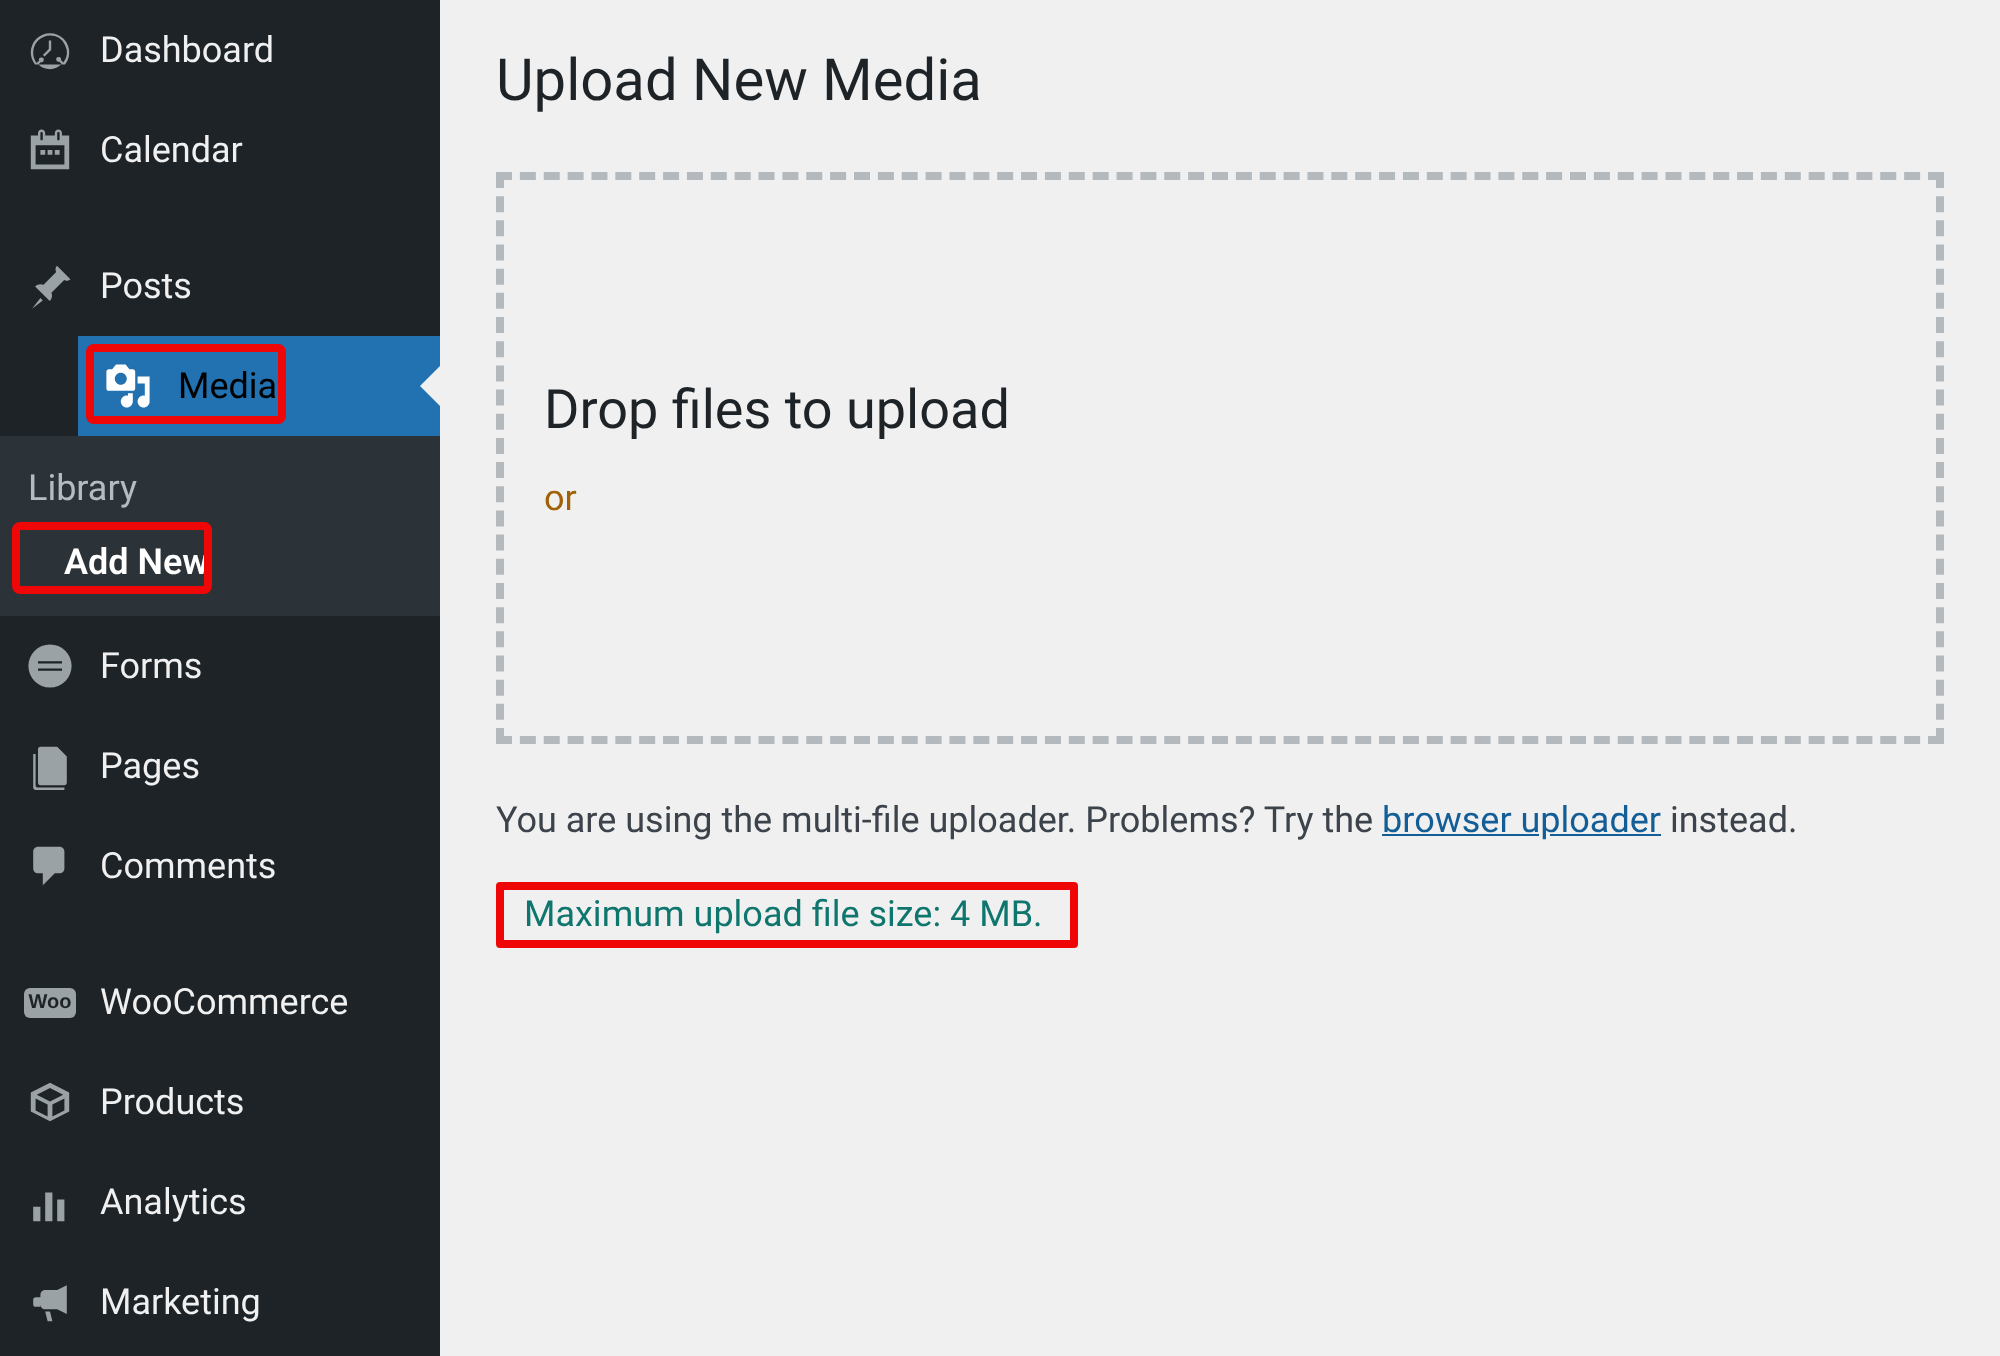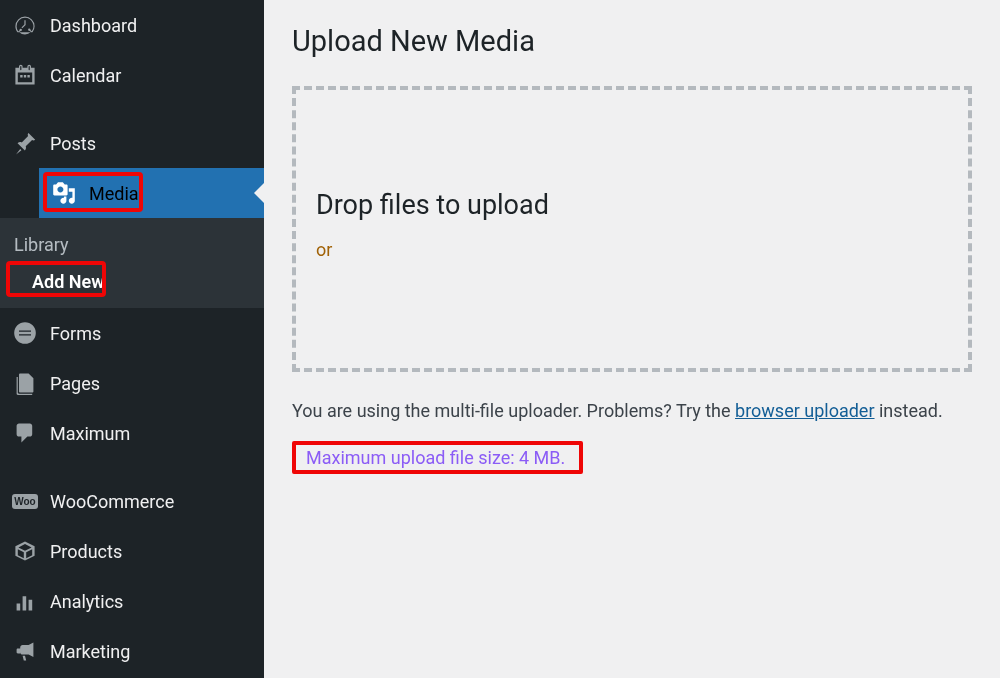--- a/index.html
+++ b/index.html
@@ -9,21 +9,21 @@
     }
     body {
       font-family: -apple-system, BlinkMacSystemFont, "Segoe UI", Roboto, Oxygen-Sans, Ubuntu, Cantarell, "Helvetica Neue", sans-serif;
       display: flex;
       width: 1000px;
       height: 678px;
       background: #f0f0f1;
       overflow: hidden;
     }
     .sidebar {
-      width: 264px;
+      width: 220px;
       background: #1d2327;
       color: #f0f0f1;
       flex-shrink: 0;
       position: relative;
       font-size: 18px;
     }
     .menu-item {
       display: flex;
       align-items: center;
       padding: 12px 12px;
@@ -133,21 +133,21 @@
       font-size: 18px;
       color: #3c434a;
       margin-bottom: 20px;
     }
     .info-text a {
       color: #135e96;
       text-decoration: underline;
     }
     .max-upload {
       font-size: 18px;
-      color: #8b5cf6;
+      color: #0f766e;
       padding: 4px 8px;
     }
     .max-upload-highlight {
       border: 4px solid #ef0606;
       border-radius: 2px;
       display: inline-block;
       padding: 2px 6px 2px 2px;
     }
   </style>
 </head>
@@ -219,21 +219,21 @@
     </span>
     <span>Pages</span>
   </div>
 
   <div class="menu-item">
     <span class="menu-icon">
       <svg viewBox="0 0 20 20">
           <path d="M5 2h9c1.1 0 2 .9 2 2v7c0 1.1-.9 2-2 2h-2l-5 5v-5H5c-1.1 0-2-.9-2-2V4c0-1.1.9-2 2-2z"></path>
         </svg>
     </span>
-    <span>Maximum</span>
+    <span>Comments</span>
   </div>
 
   <div class="menu-separator"></div>
 
   <div class="menu-item">
     <span class="menu-icon" style="color:rgba(240,246,252,0.6); font-size:11px; font-weight:bold; font-family:sans-serif;">
       <span style="background:rgba(240,246,252,0.6); color:#1d2327; padding:2px 2px; border-radius:3px; font-size:10px;">Woo</span>
     </span>
     <span>WooCommerce</span>
   </div>

